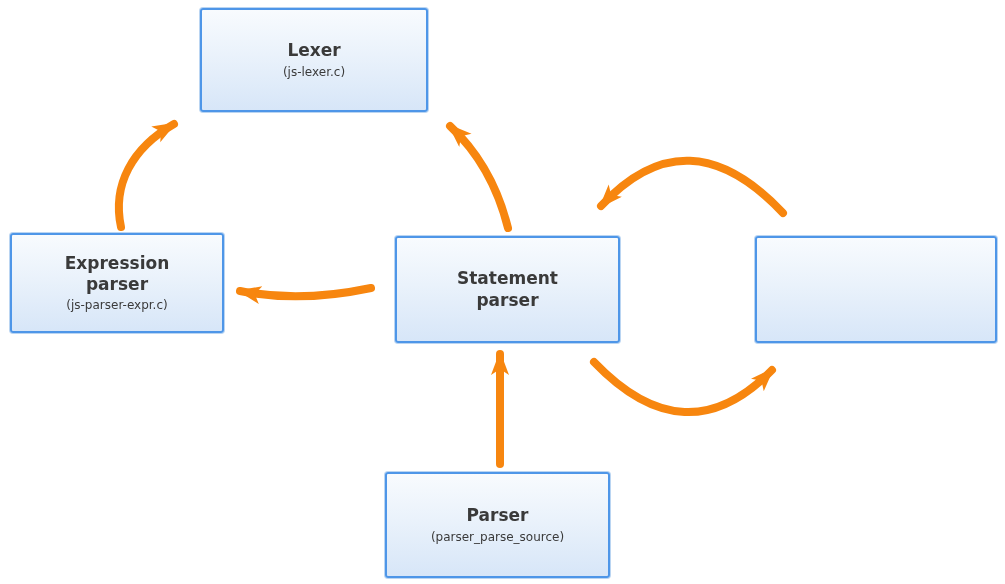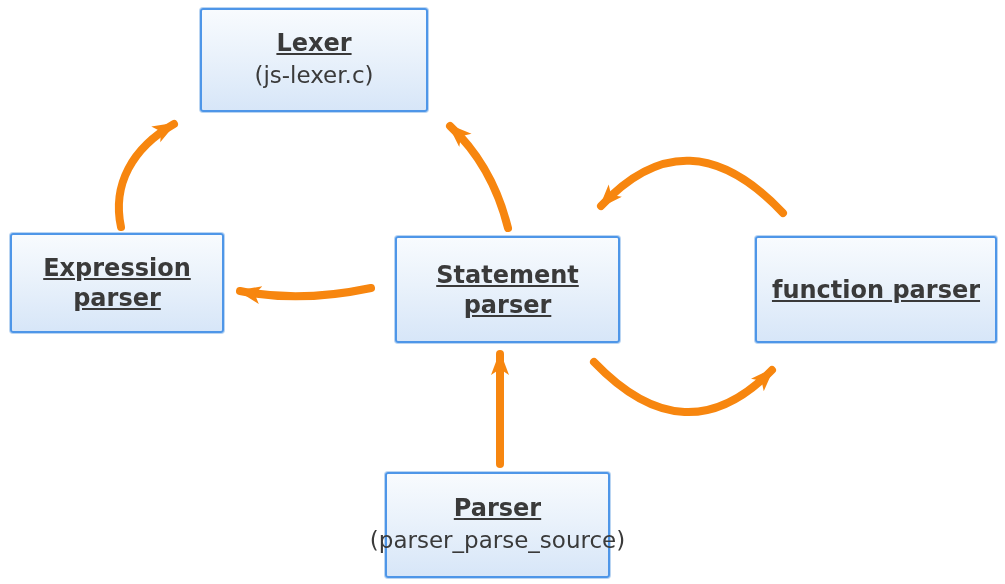--- a/index.html
+++ b/index.html
@@ -37,27 +37,26 @@
     box-shadow: 0 0 0 1px #BAD5F2;
     display: flex;
     flex-direction: column;
     align-items: center;
     justify-content: center;
     color: #3A3A3A;
     text-align: center;
   }
   .node-title {
     font-weight: bold;
-    font-size: 24px;
+    font-size: 17px;
     line-height: 1.25;
     white-space: pre-line;
-    text-decoration: underline;
   }
   .node-subtitle {
-    font-size: 23px;
+    font-size: 12px;
     line-height: 1.35;
     margin-top: 2px;
   }
   .node--function .node-subtitle {
     font-size: 16px;
     letter-spacing: -0.3px;
   }
   .node--lexer      { left: 200px; top: 8px;   width: 228px; height: 104px; }
   .node--expression { left: 10px;  top: 233px; width: 214px; height: 100px; }
   .node--statement  { left: 395px; top: 236px; width: 225px; height: 107px; }
@@ -84,29 +83,29 @@
   </svg>
 
   <div class="node node--lexer">
     <div class="node-title">Lexer</div>
     <div class="node-subtitle">(js-lexer.c)</div>
   </div>
 
   <div class="node node--expression">
     <div class="node-title">Expression
 parser</div>
+    <div class="node-subtitle">(js-parser-expr.c)</div>
   </div>
 
   <div class="node node--statement">
     <div class="node-title">Statement
 parser</div>
   </div>
 
   <div class="node node--function">
-    <div class="node-title">function parser</div>
   </div>
 
   <div class="node node--parser">
     <div class="node-title">Parser</div>
     <div class="node-subtitle">(parser_parse_source)</div>
   </div>
 
 </div>
 
 </body></html>

